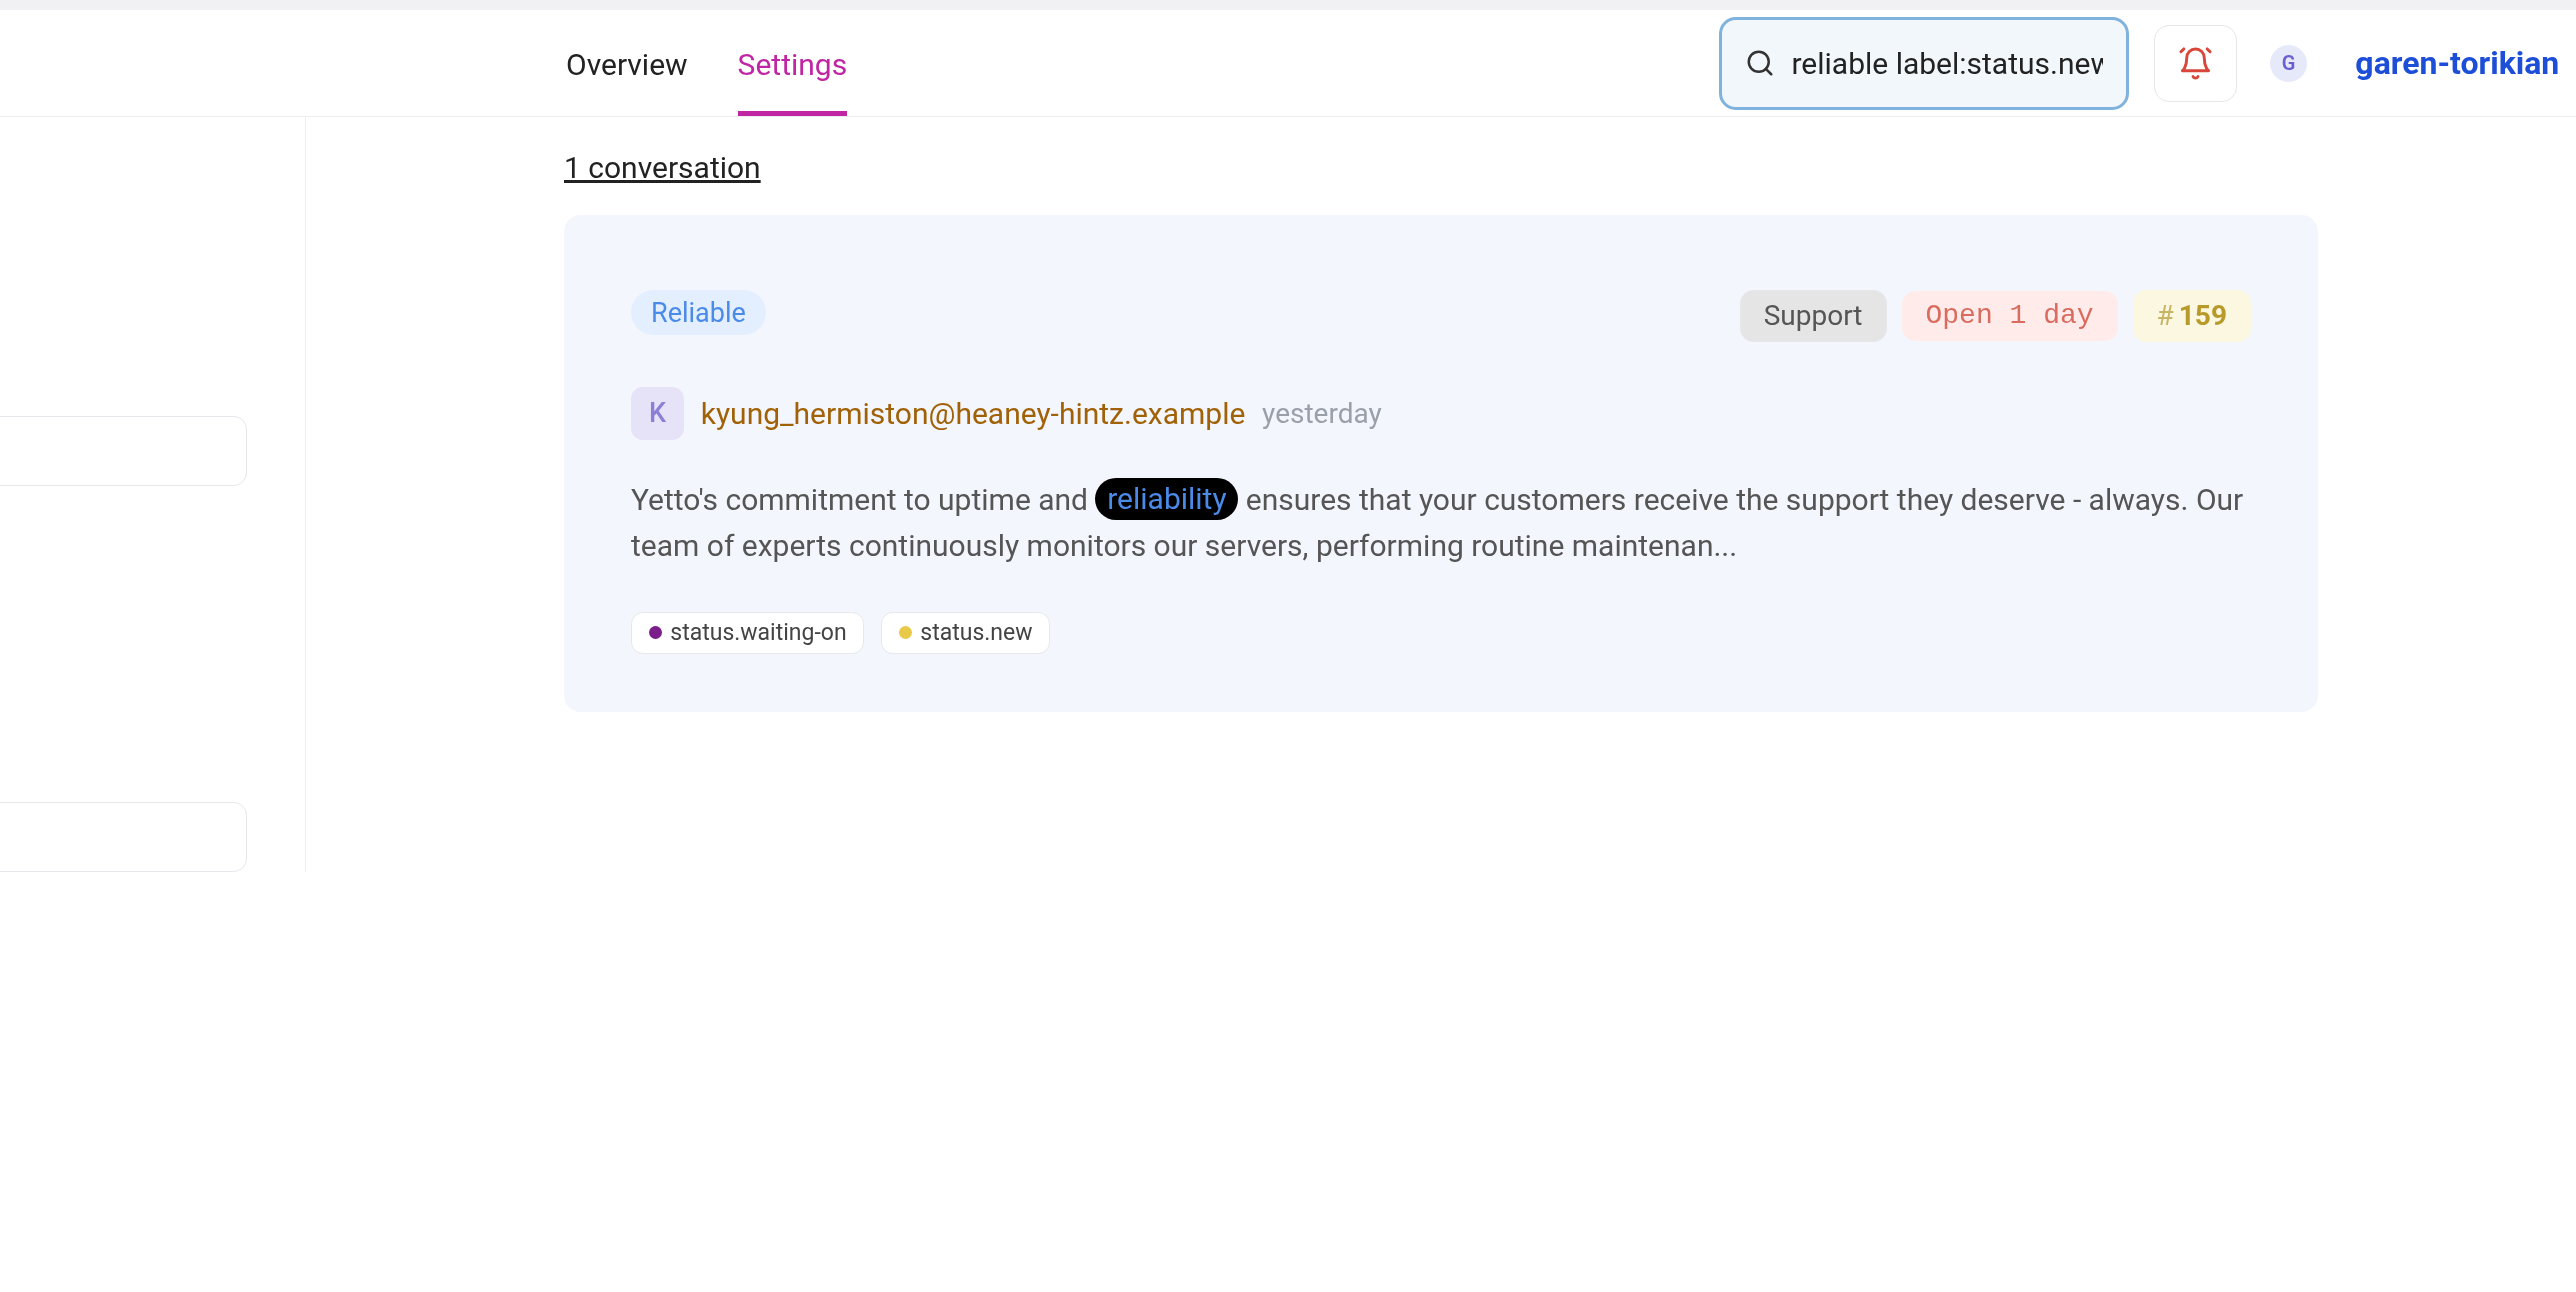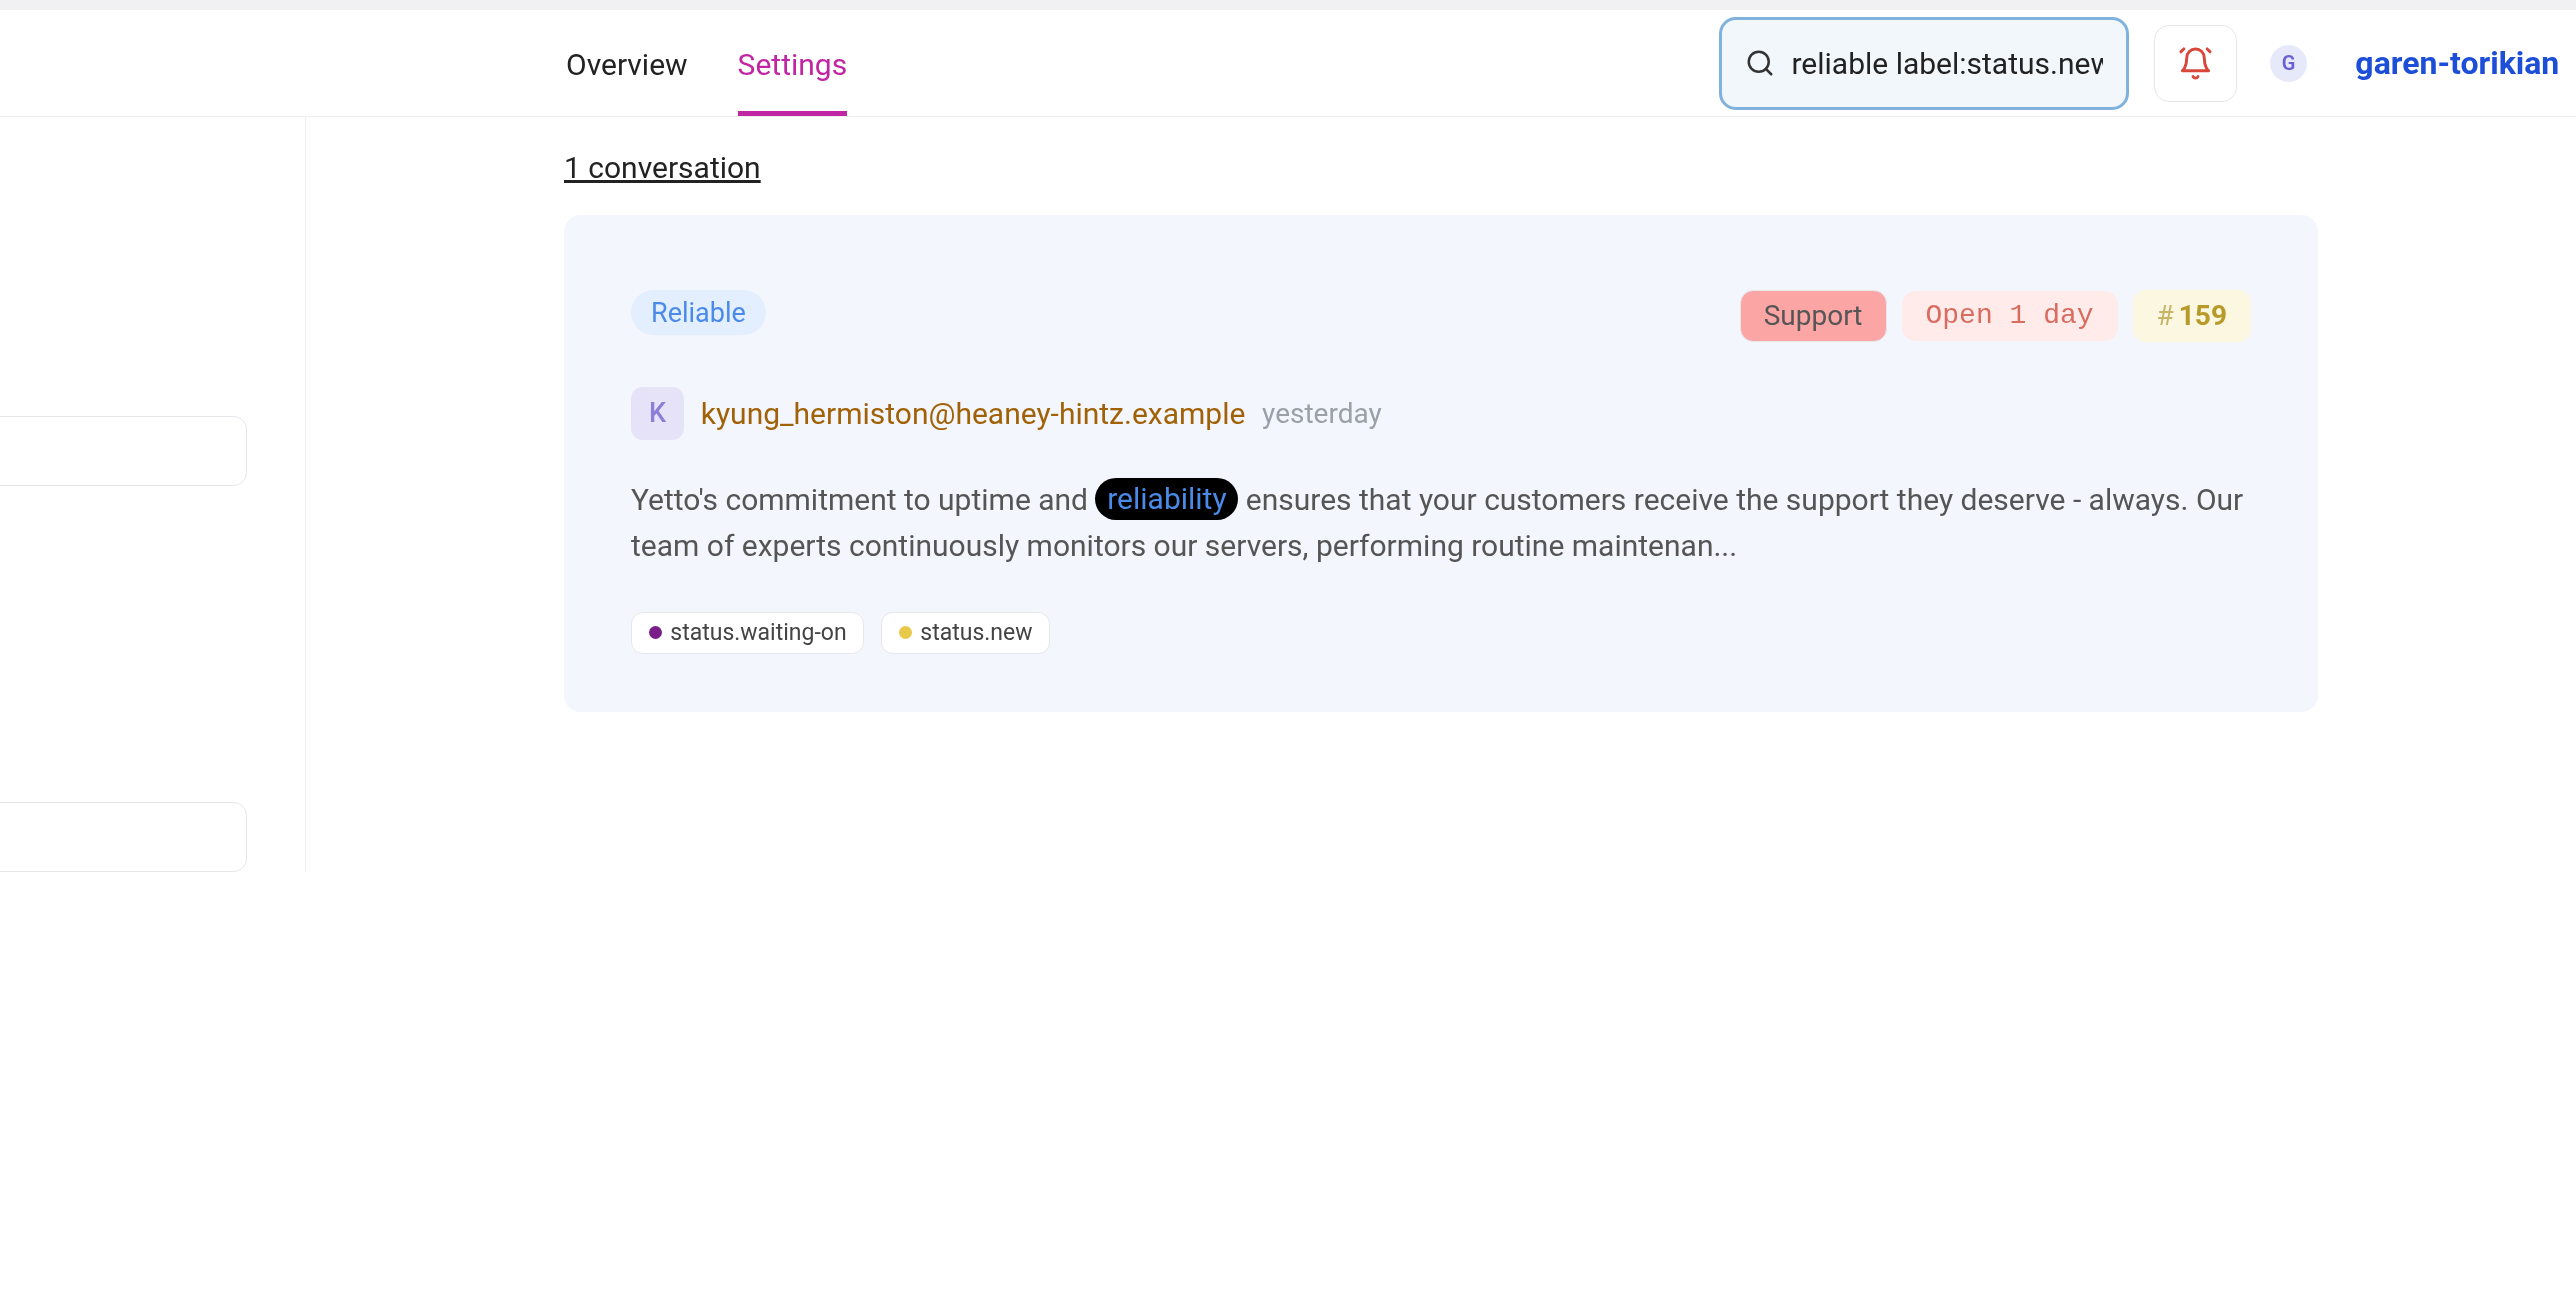--- a/index.html
+++ b/index.html
@@ -173,21 +173,21 @@
       gap: 15px;
     }
     .badge {
       font-size: 28px;
       padding: 8.3px 23px;
       border-radius: 13.3px;
       border: 1.7px solid transparent;
       white-space: nowrap;
     }
     .badge-support {
-      background: #fca5a5;
+      background: #e5e5e5;
       border-color: #e5e7eb;
       color: #555;
     }
     .badge-open {
       background: #ffecea;
       color: #d96b5f;
       font-family: Liberation Mono, monospace;
     }
     .badge-id {
       background: #fbf7e1;

